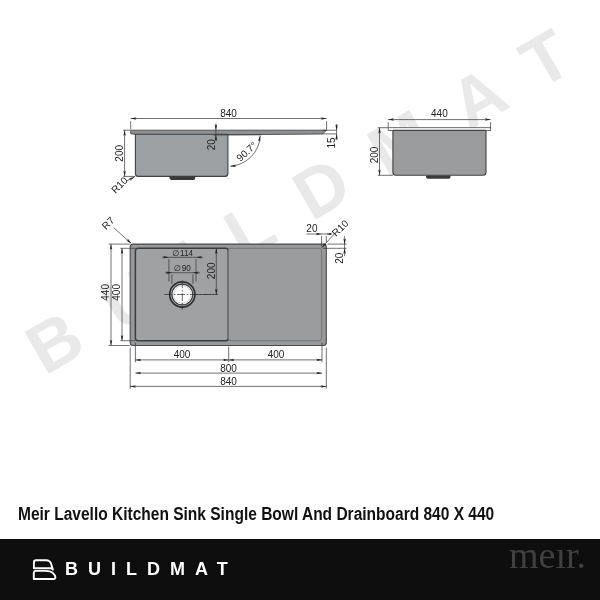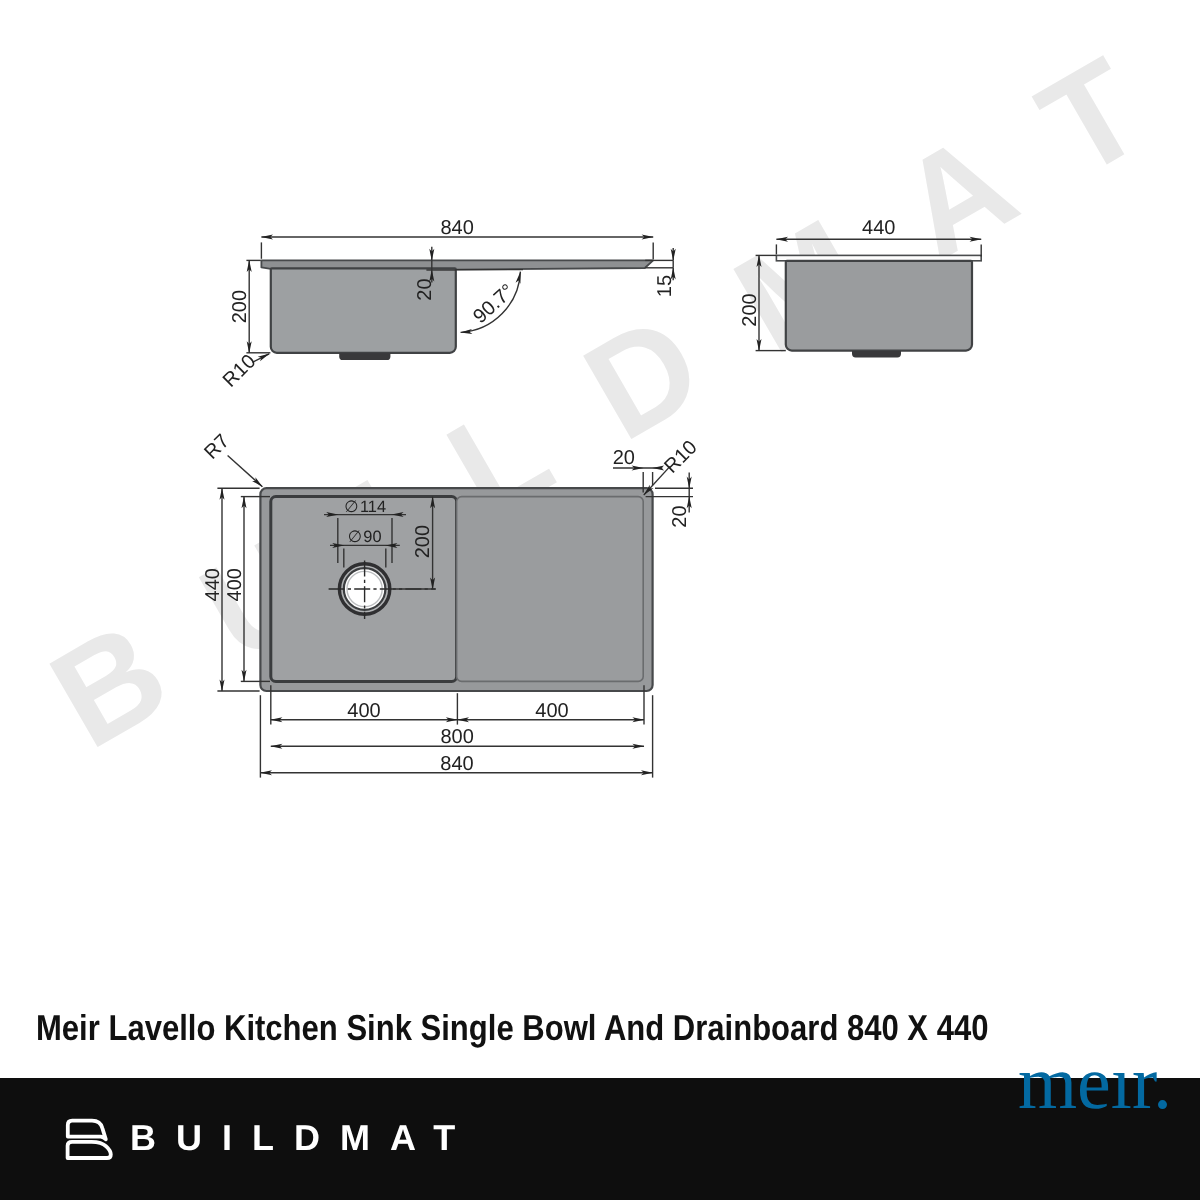--- a/index.html
+++ b/index.html
@@ -1,20 +1,20 @@
 <!DOCTYPE html>
 <html><head>
 <meta charset="utf-8">
 <style>
 html,body{margin:0;padding:0;width:600px;height:600px;background:#fff;overflow:hidden}
 body{font-family:"Liberation Sans",sans-serif;position:relative}
 .title{position:absolute;left:18px;top:504px;font-size:18px;font-weight:700;color:#111;white-space:nowrap;transform-origin:0 0;transform:scaleX(0.862)}
 .footer{position:absolute;left:0;top:539px;width:600px;height:61px;background:#0e0e0e}
 .bm{position:absolute;left:65px;top:559px;color:#fff;font-size:18px;font-weight:700;letter-spacing:10px;white-space:nowrap}
-.meir{position:absolute;left:509px;top:520px;color:#0369a1;font-family:"Liberation Serif",serif;font-size:38px;white-space:nowrap}
+.meir{position:absolute;left:509px;top:533px;color:#404040;font-family:"Liberation Serif",serif;font-size:38px;white-space:nowrap}
 text{font-family:"Liberation Sans",sans-serif}
 </style>
 </head>
 <body>
 
 <svg width="600" height="540" viewBox="0 0 600 540">
 <defs>
 <marker id="ar" orient="auto" markerUnits="userSpaceOnUse" markerWidth="7" markerHeight="3.2" refX="6.7" refY="1.6" viewBox="0 0 7 3.2">
         <path d="M6.9,1.6 L0.9,0.35 L2.3,1.6 L0.9,2.85 Z" fill="#222"></path>
       </marker>

